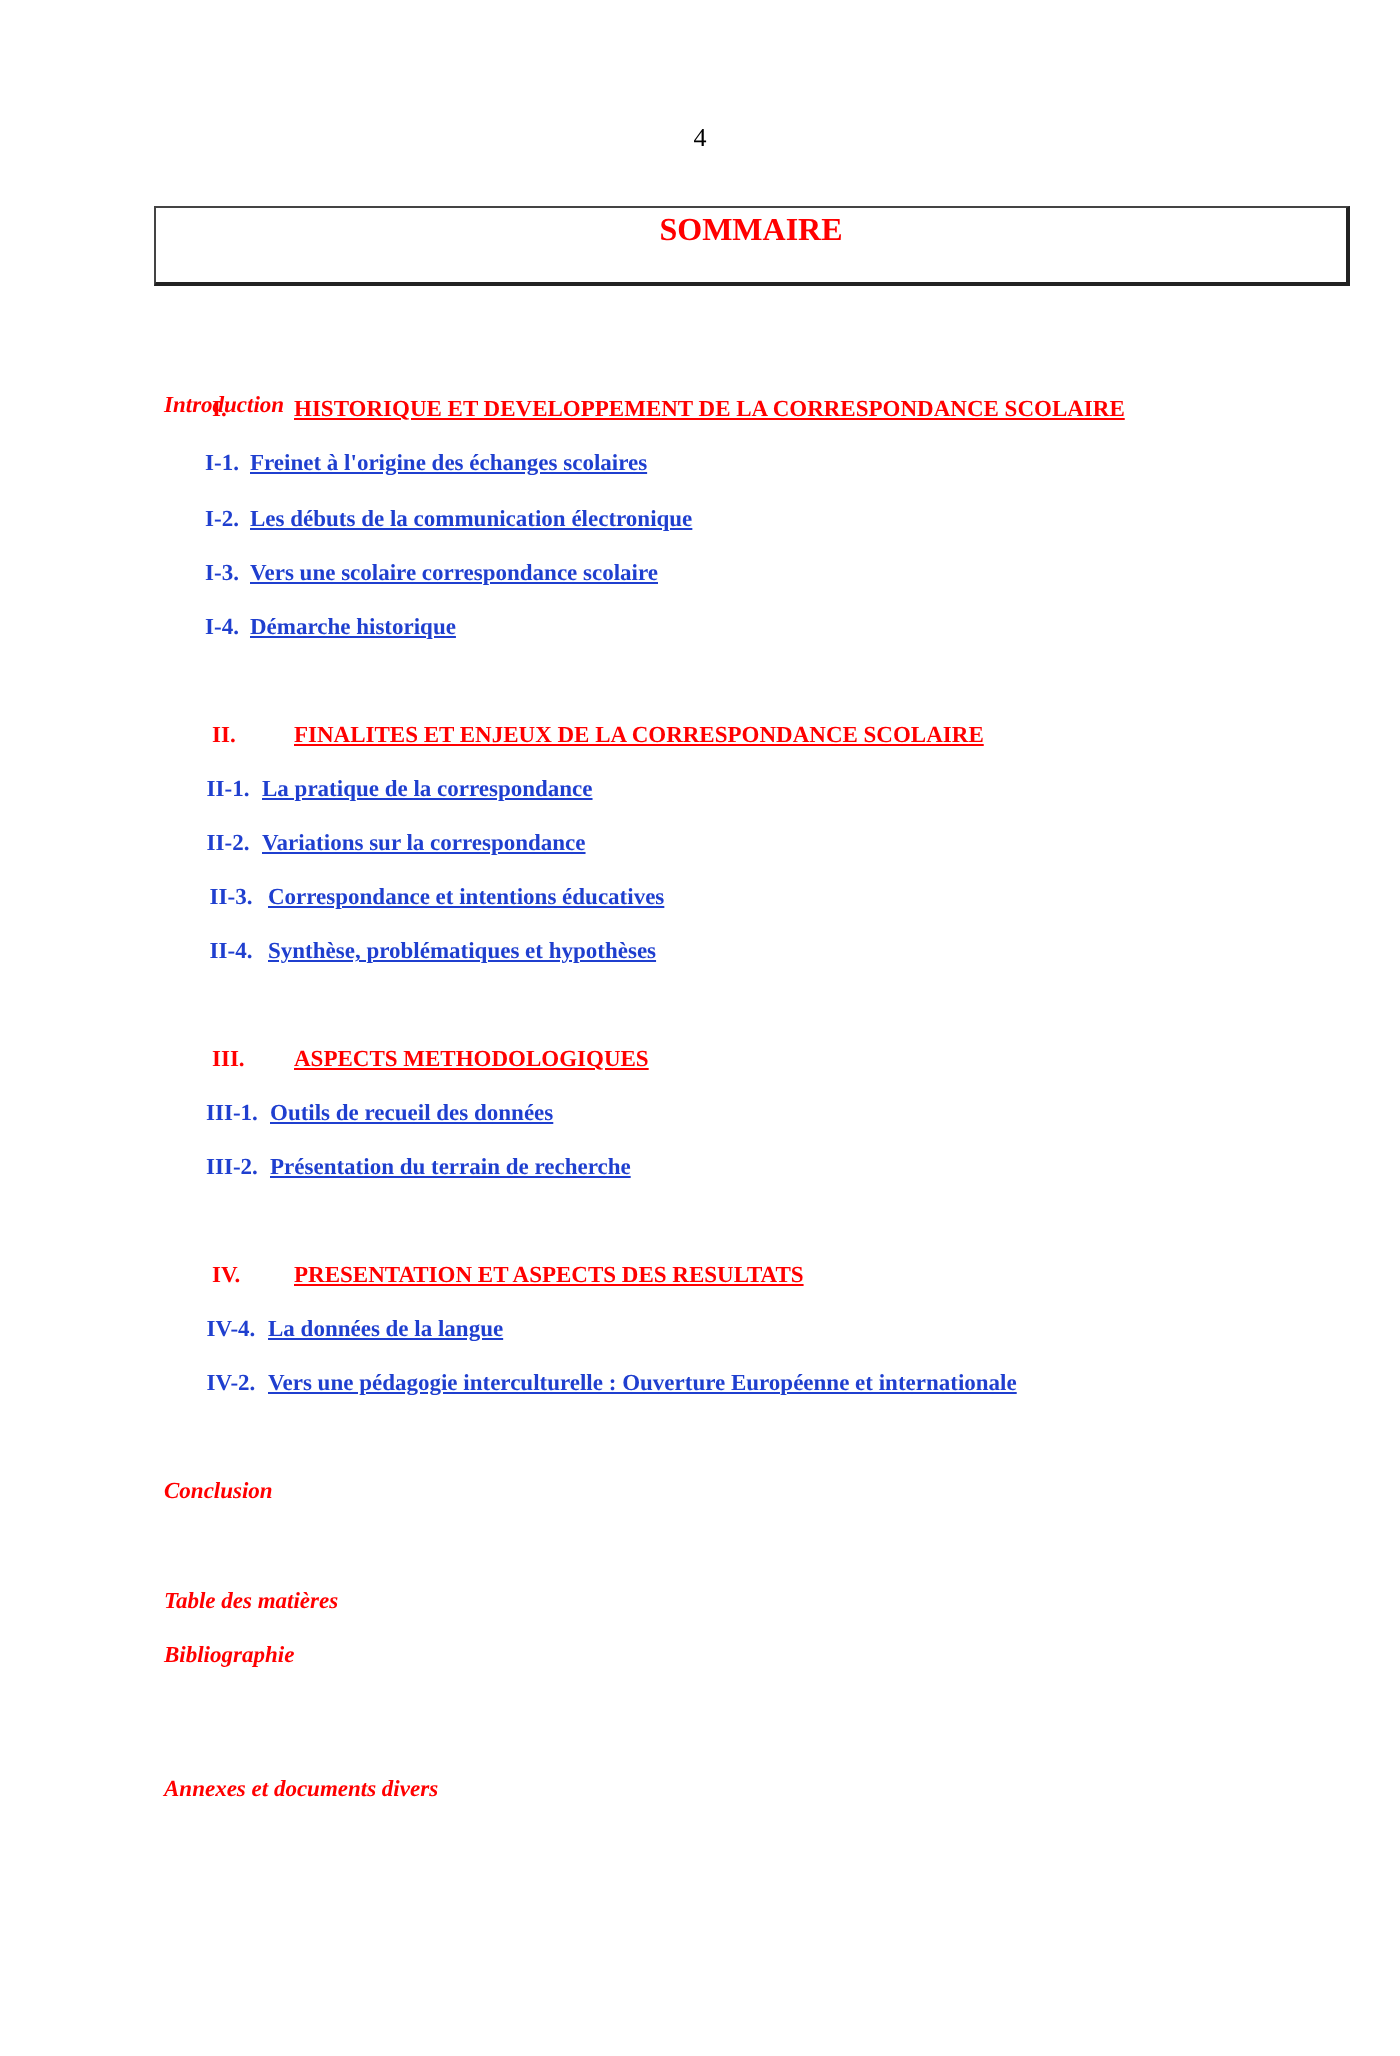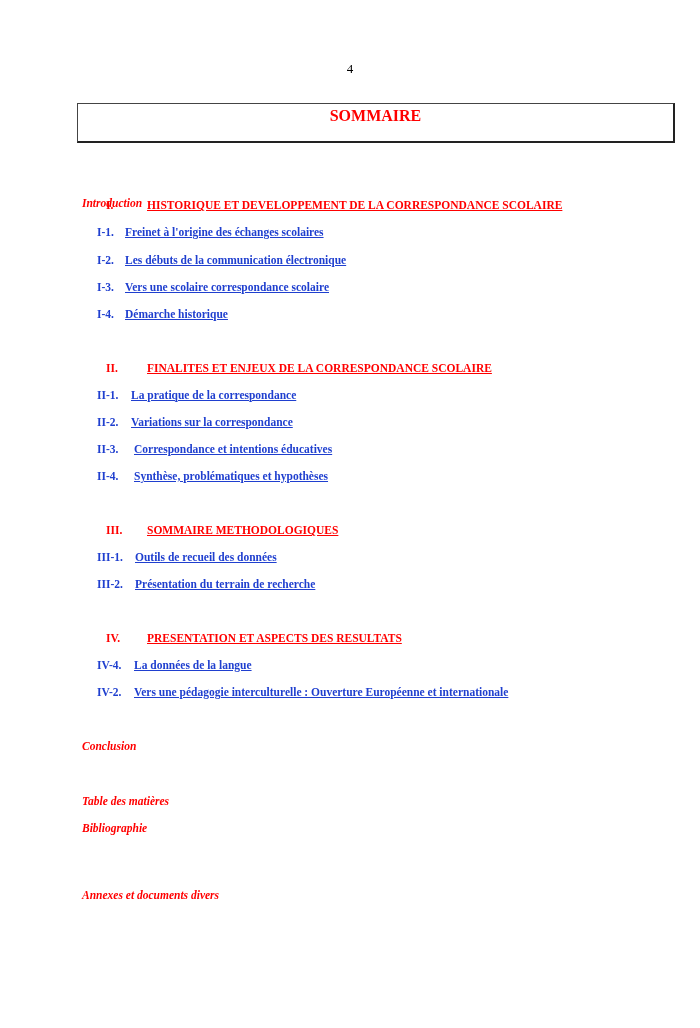--- a/index.html
+++ b/index.html
@@ -19,21 +19,21 @@
   .title-text {
     display: inline-block; margin-top: 3px;
     color: #ff0000; font-weight: bold; font-size: 16px;
   }
   .entry { position: absolute; font-weight: bold; font-size: 11.5px; white-space: nowrap; }
   .italic-red { color: #ff0000; font-style: italic; }
   .section-red { color: #ff0000; }
   .section-red .num { text-decoration: none; display: inline-block; }
   .section-red .label { text-decoration: underline; cursor: pointer; }
   .sub-blue { color: #1f3fcf; text-decoration: underline; cursor: pointer; }
-  .sub-blue .num { display: inline-block; }
+  .sub-blue .num { display: inline-block; text-align: center; }
 </style>
 </head>
 <body>
 
 <div class="page-number">4</div>
 
 <div class="title-box">
   <span class="title-text">SOMMAIRE</span>
 </div>
 
@@ -65,21 +65,21 @@
   <span class="num" style="width:34px;">II-2.</span><span>Variations sur la correspondance</span>
 </div>
 <div class="entry sub-blue" style="left:97px; top:443px;">
   <span class="num" style="width:37px;">II-3.</span><span>Correspondance et intentions éducatives</span>
 </div>
 <div class="entry sub-blue" style="left:97px; top:470px;">
   <span class="num" style="width:37px;">II-4.</span><span>Synthèse, problématiques et hypothèses</span>
 </div>
 
 <div class="entry section-red" style="left:106px; top:524px;">
-  <span class="num" style="width:41px;">III.</span><span class="label">SOMMAIRE METHODOLOGIQUES</span>
+  <span class="num" style="width:41px;">III.</span><span class="label">ASPECTS METHODOLOGIQUES</span>
 </div>
 <div class="entry sub-blue" style="left:97px; top:551px;">
   <span class="num" style="width:38px;">III-1.</span><span>Outils de recueil des données</span>
 </div>
 <div class="entry sub-blue" style="left:97px; top:578px;">
   <span class="num" style="width:38px;">III-2.</span><span>Présentation du terrain de recherche</span>
 </div>
 
 <div class="entry section-red" style="left:106px; top:632px;">
   <span class="num" style="width:41px;">IV.</span><span class="label">PRESENTATION ET ASPECTS DES RESULTATS</span>

